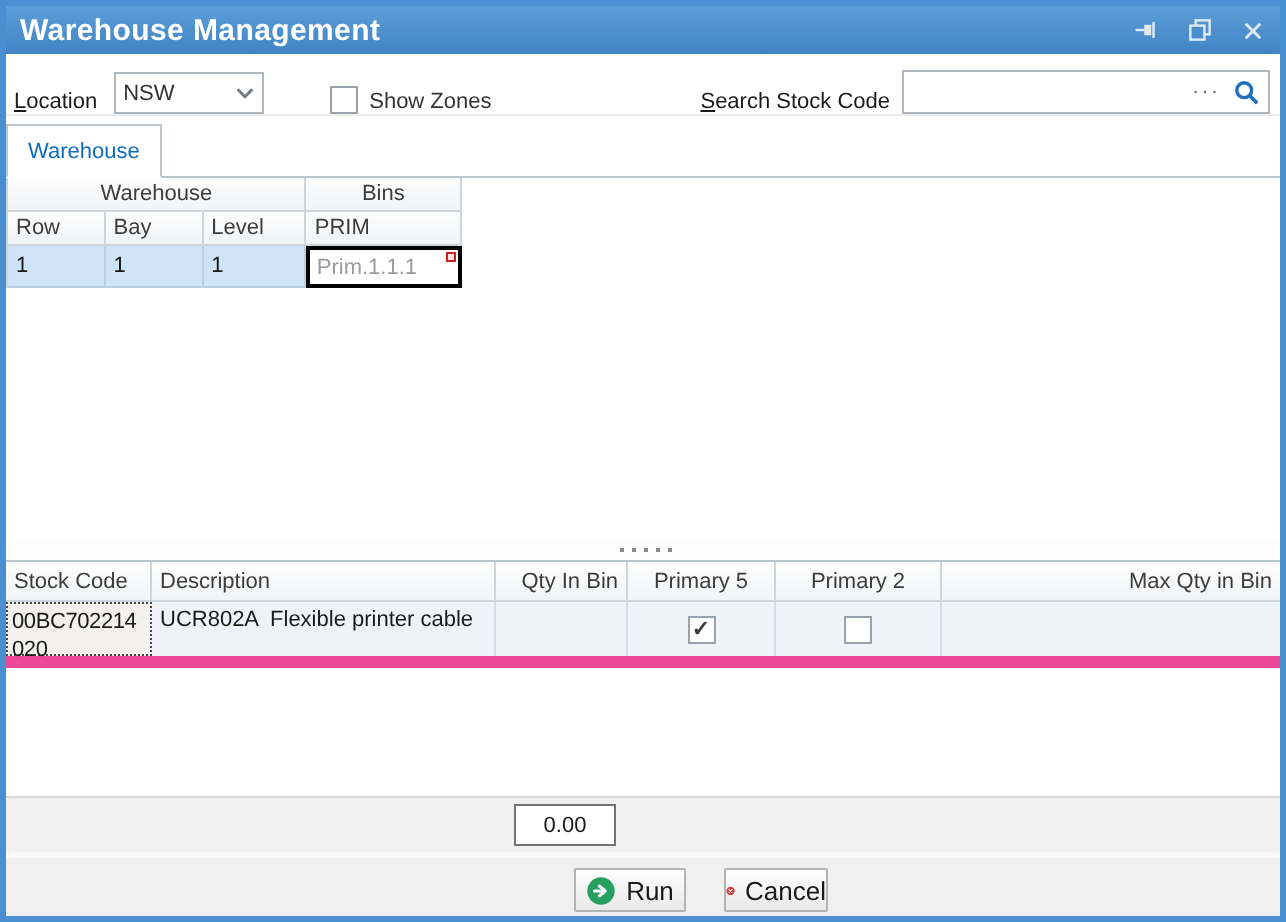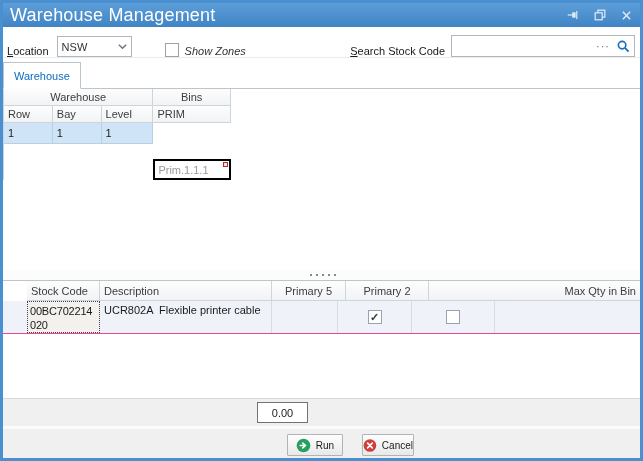--- a/index.html
+++ b/index.html
@@ -14,21 +14,21 @@
     overflow:hidden;
   }
 
   
   .titlebar{
     flex:0 0 24px;
     background:linear-gradient(#5c9ed9,#4184c4);
     display:flex; align-items:center;
     padding:0 7px;
   }
-  .titlebar .title{ color:#fff; font-weight:normal; font-size:18px; letter-spacing:.2px; }
+  .titlebar .title{ color:#fff; font-weight:bold; font-size:15px; letter-spacing:.2px; }
   .win-icons{ margin-left:auto; display:flex; align-items:center; gap:13px; }
   .win-icons svg{ display:block; cursor:pointer; }
 
   
   .toolbar{
     flex:0 0 31px;
     display:flex; align-items:flex-end;
     background:#fff;
     padding:0 5px 0 4px;
     border-bottom:1px solid #ececec;
@@ -41,21 +41,21 @@
     display:flex; align-items:center; padding:0 3px 0 4px;
   }
   .combo .combo-value{ flex:1; }
   .cb-box{
     width:14px; height:14px; background:#fff;
     border:1px solid #9aa2ab; display:inline-flex;
     align-items:center; justify-content:center;
     font-size:11px; font-weight:bold; color:#3c3c3c;
   }
   .toolbar .cb-box{ margin-left:33px; }
-  .cb-label{ margin-left:6px;font-style:italic; }
+  .cb-label{ margin-left:6px; }
   .search-label{ margin-left:auto; }
   .search-field{
     margin-left:6px; width:184px; height:22px;
     border:1px solid #b0b7bf; background:#fff;
     display:flex; align-items:center; padding:0 4px;
   }
   .search-value{ flex:1; }
   .ellipsis-btn{ color:#6e6e6e; letter-spacing:1px; cursor:pointer; margin-right:7px; font-size:11px; }
 
   
@@ -95,21 +95,20 @@
   .d-cell{
     height:21px; background:#cfe4f6; color:#1a1a1a;
     border-right:1px solid #b9cfe2; border-bottom:1px solid #b9cfe2;
     padding:0 4px; display:flex; align-items:center;
   }
   .prim-editor{
     width:78px; height:21px; background:#fff;
     border:2px solid #000; position:relative;
     display:flex; align-items:center; padding:0 3px;
     color:#9b9b9b;
-    margin-top:36px;
   }
   .mod-indicator{
     position:absolute; top:1px; right:1px;
     width:5px; height:5px;
     border:1px solid #cc2020; background:#ffe3e3;
   }
 
   
   .splitter{ flex:0 0 10px; background:#fcfcfc; position:relative; cursor:row-resize; }
   .splitter .dots{
@@ -120,26 +119,26 @@
 
   
   .stock-grid{ flex:0 0 118px; border-top:1px solid #bcc4cc; background:#fff; }
   .sg-header{ display:flex; height:20px; }
   .sg-hcell{
     border-right:1px solid #cdd4db; border-bottom:1px solid #cdd4db;
     background:linear-gradient(#fdfdfd,#f1f3f5);
     color:#3c3c3c; padding:0 4px;
     display:flex; align-items:center;
   }
-  .sg-row{ display:flex; height:33px; background:#eff3f9; border-bottom:1px solid #ec4899; }
+  .sg-row{ display:flex; height:33px; background:#eff3f9; border-bottom:6px solid #ec4899; }
   .sg-cell{
     border-right:1px solid #d6dce3; padding:2px 4px;
     display:flex; align-items:center; color:#1a1a1a;
   }
-  .c-stock{width:73px;margin-left:24px;} .c-desc{width:172px;} .c-qty{width:66px;}
+  .c-stock{width:73px;} .c-desc{width:172px;} .c-qty{width:66px;}
   .c-p1{width:74px;} .c-p2{width:83px;} .c-max{flex:1; border-right:none;}
   .right{ justify-content:flex-end; }
   .center{ justify-content:center; }
   .stock-code-cell{
     background:#f3f1ed; border:1px dotted #444;
     align-items:flex-start; line-height:14px;
     word-break:break-all; letter-spacing:-0.2px; padding:2px 2px;
     display:block;
   }
   .desc-cell{ white-space:pre; align-items:flex-start; padding-top:3px; display:block; }
@@ -160,21 +159,21 @@
   
   .bottom-panel{
     flex:1; background:#f0f0f0;
     border-top:3px solid #fbfbfb; position:relative;
   }
   .btn{
     position:absolute; top:5px; height:22px;
     border:1px solid #b3b3b3; border-radius:1px;
     background:linear-gradient(#fefefe,#e9e9e9);
     display:flex; align-items:center; justify-content:center;
-    gap:5px; cursor:pointer; color:#1a1a1a; font-size:10px;
+    gap:5px; cursor:pointer; color:#1a1a1a; font-size:13px;
   }
   .btn-run{ left:284px; width:56px; }
   .btn-cancel{ left:359px; width:52px; }
   .btn svg{ display:block; }
 </style>
 </head>
 <body>
 
 <div class="window">
 
@@ -255,20 +254,21 @@
   </div>
 
   <div class="splitter">
       <span class="dots"></span>
     </div>
 
   <div class="stock-grid">
     <div class="sg-header">
       <div class="sg-hcell c-stock">Stock Code</div>
       <div class="sg-hcell c-desc">Description</div>
+      <div class="sg-hcell c-qty right">Qty In Bin</div>
       <div class="sg-hcell c-p1 center">Primary 5</div>
       <div class="sg-hcell c-p2 center">Primary 2</div>
       <div class="sg-hcell c-max right">Max Qty in Bin</div>
     </div>
     <div class="sg-row">
       <div class="sg-cell c-stock stock-code-cell">00BC702214020</div>
       <div class="sg-cell c-desc desc-cell">UCR802A  Flexible printer cable</div>
       <div class="sg-cell c-qty right"></div>
       <div class="sg-cell c-p1 center">
         <span class="cb-box">

